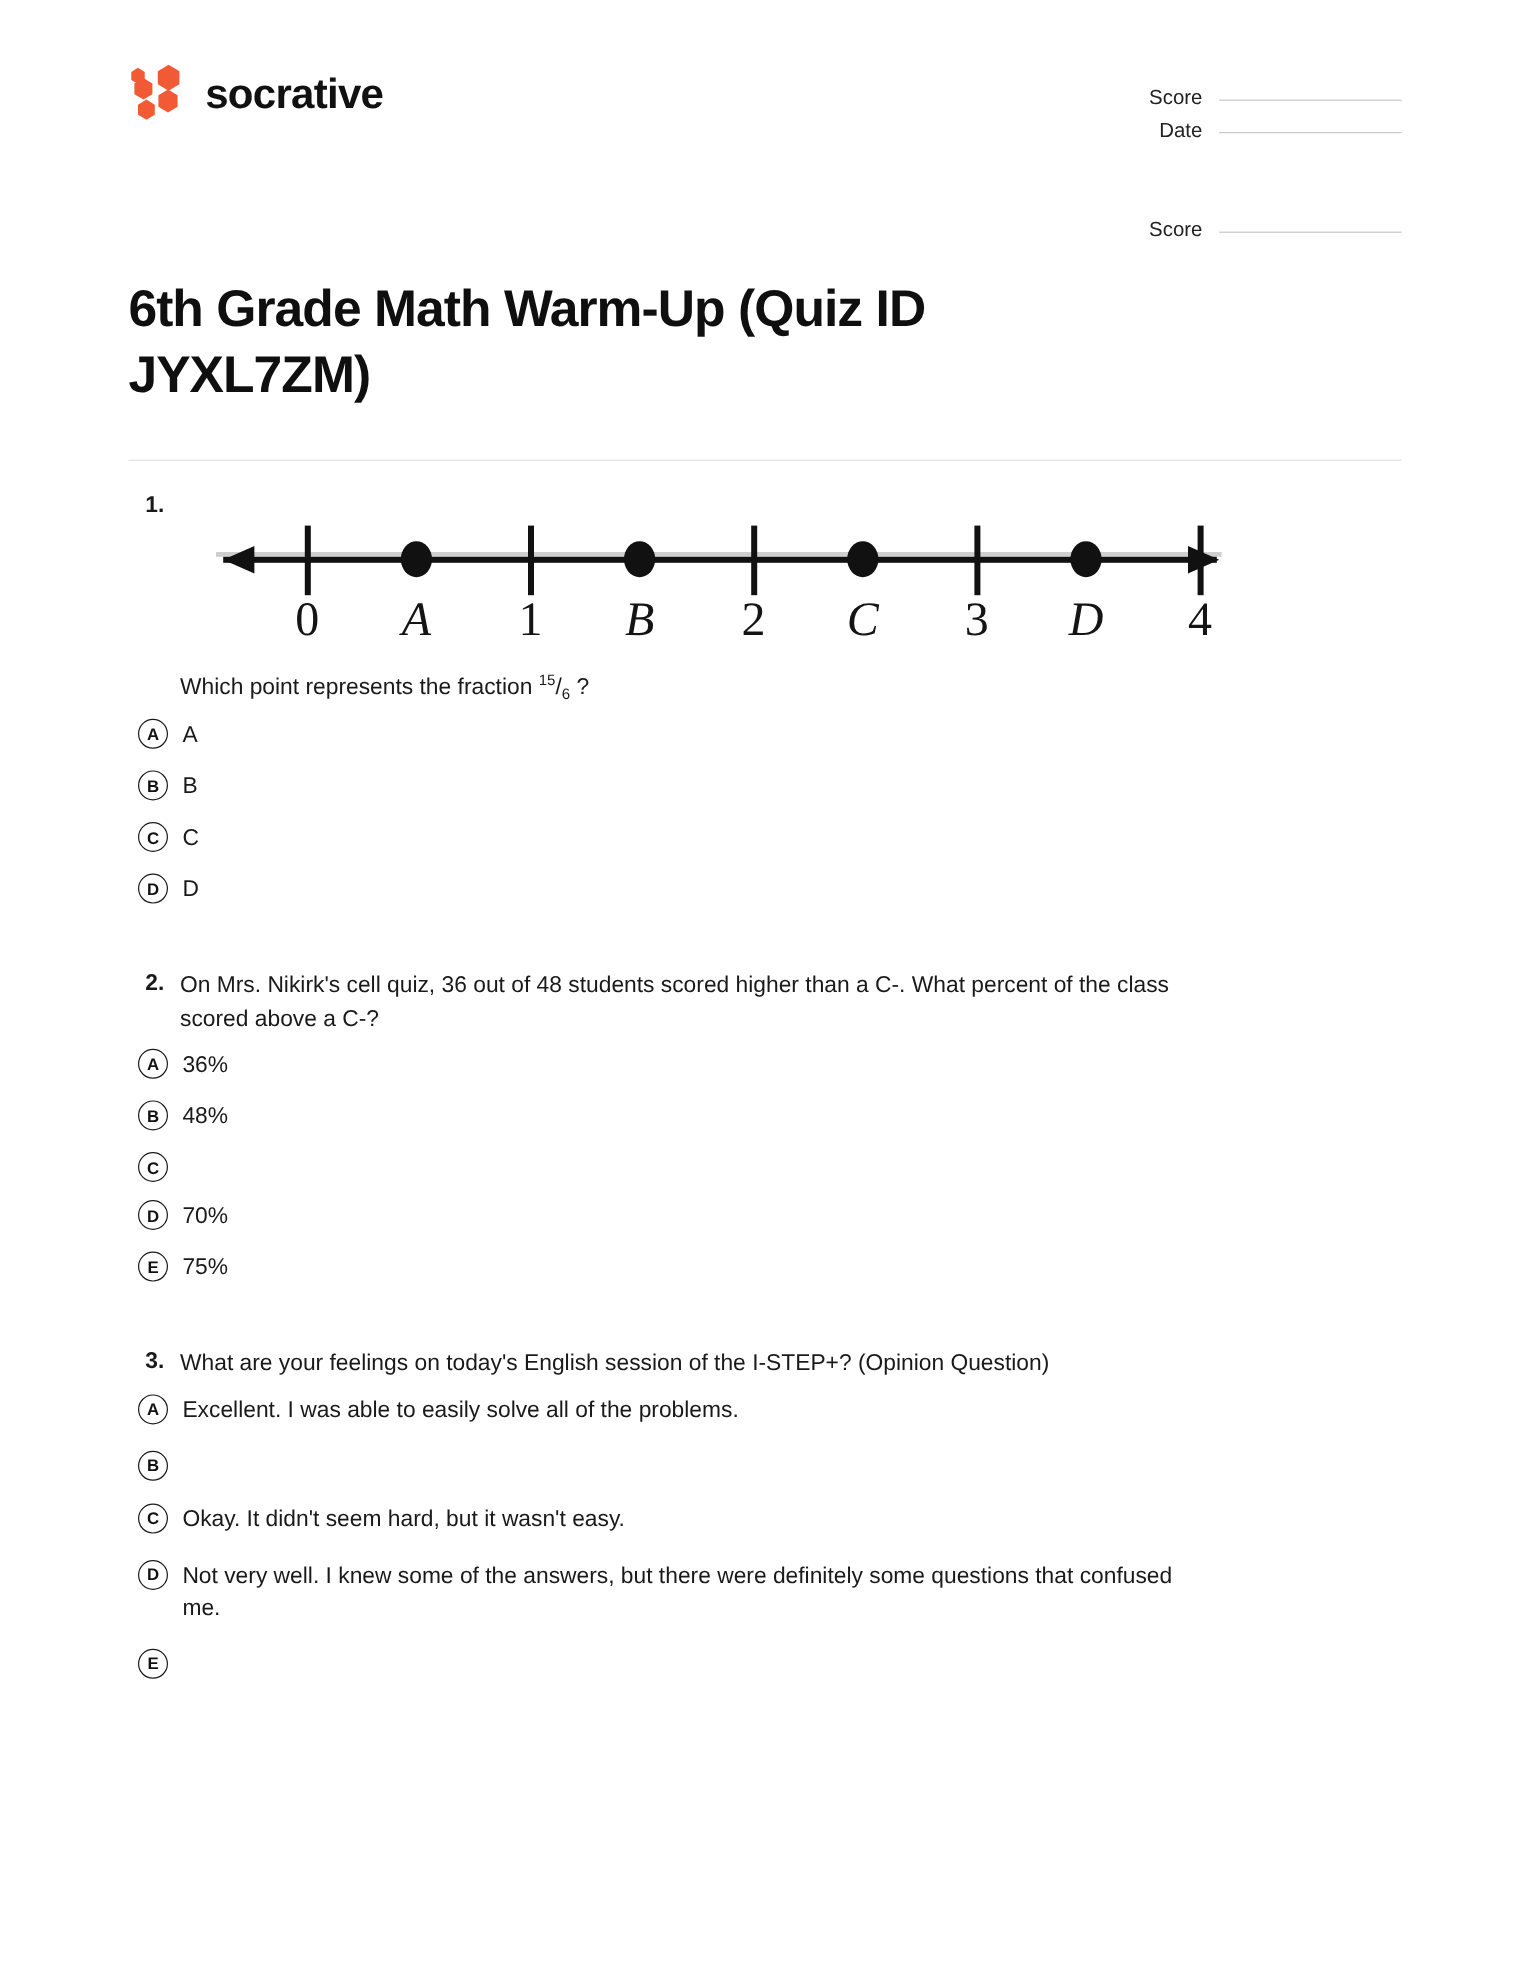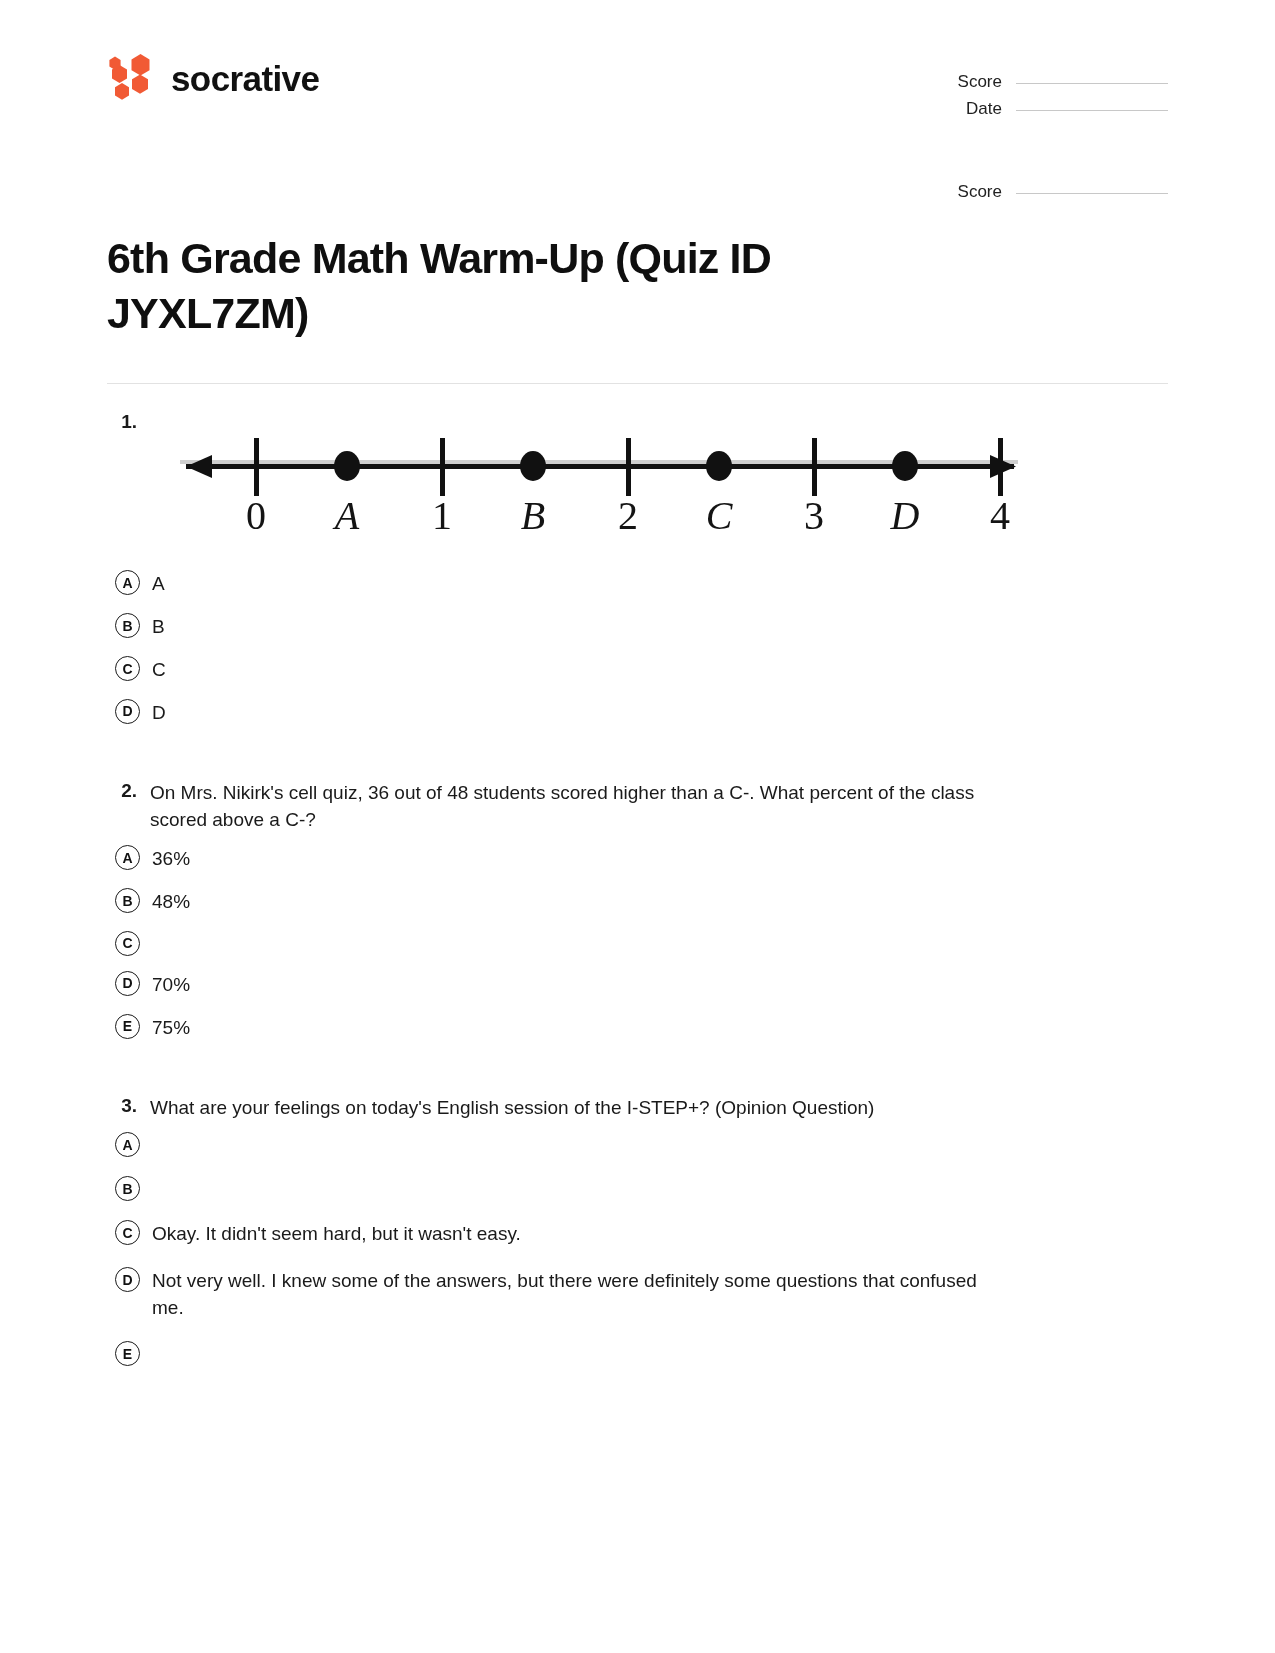--- a/index.html
+++ b/index.html
@@ -236,20 +236,21 @@
               <text x="664" y="115">3</text>
               <text x="755" y="115" font-style="italic">D</text>
               <text x="850" y="115">4</text>
             </g>
           </svg>
         </div>
       </div>
 
       <div class="q-head" style="margin-top:16px;">
         <div class="q-num"></div>
+        <div class="q-text"><span>Which point represents the fraction </span><span class="frac"><sup>15</sup>/<sub>6</sub></span><span> ?</span></div>
       </div>
 
       <div class="options">
         <div class="option">
           <span class="bubble">A</span>
           <span class="opt-text">A</span>
         </div>
         <div class="option">
           <span class="bubble">B</span>
           <span class="opt-text">B</span>
@@ -294,20 +295,21 @@
     </div>
 
     <div class="question q3">
       <div class="q-head">
         <div class="q-num">3.</div>
         <div class="q-text">What are your feelings on today's English session of the I-STEP+? (Opinion Question)</div>
       </div>
       <div class="options">
         <div class="option">
           <span class="bubble">A</span>
+          <span class="opt-text">Excellent. I was able to easily solve all of the problems.</span>
         </div>
         <div class="option">
           <span class="bubble">B</span>
         </div>
         <div class="option">
           <span class="bubble">C</span>
           <span class="opt-text">Okay. It didn't seem hard, but it wasn't easy.</span>
         </div>
         <div class="option">
           <span class="bubble">D</span>

